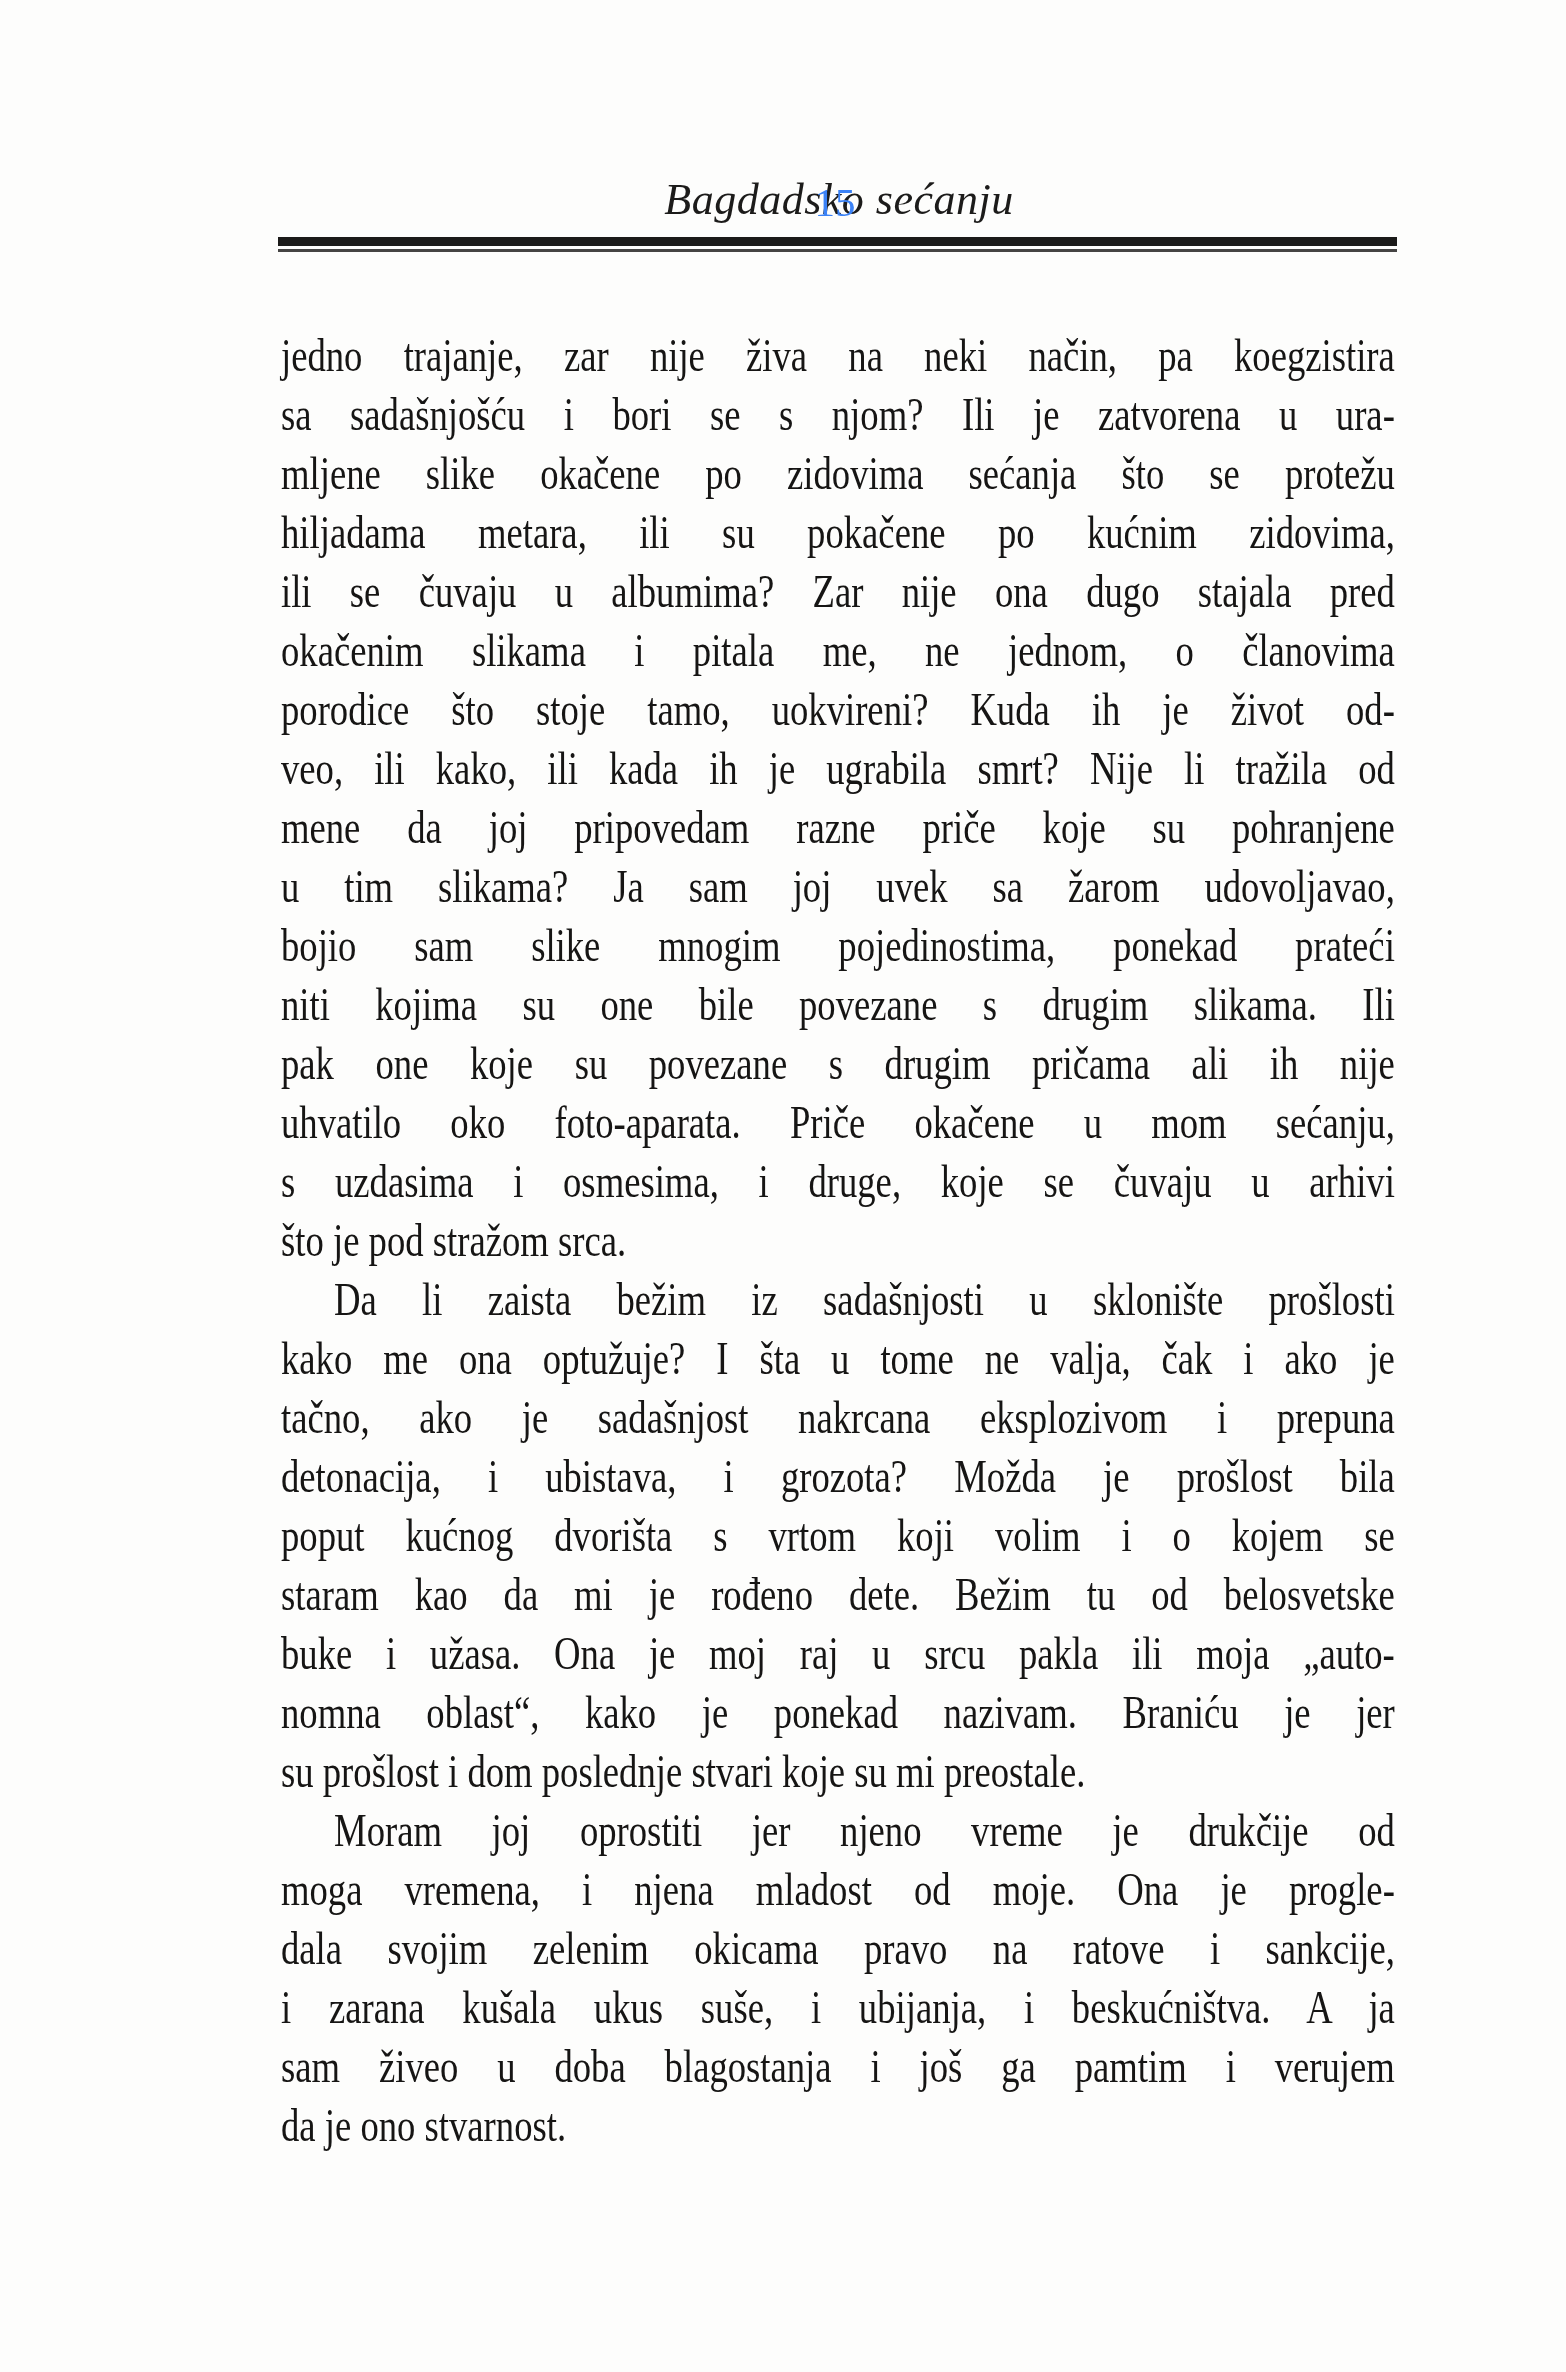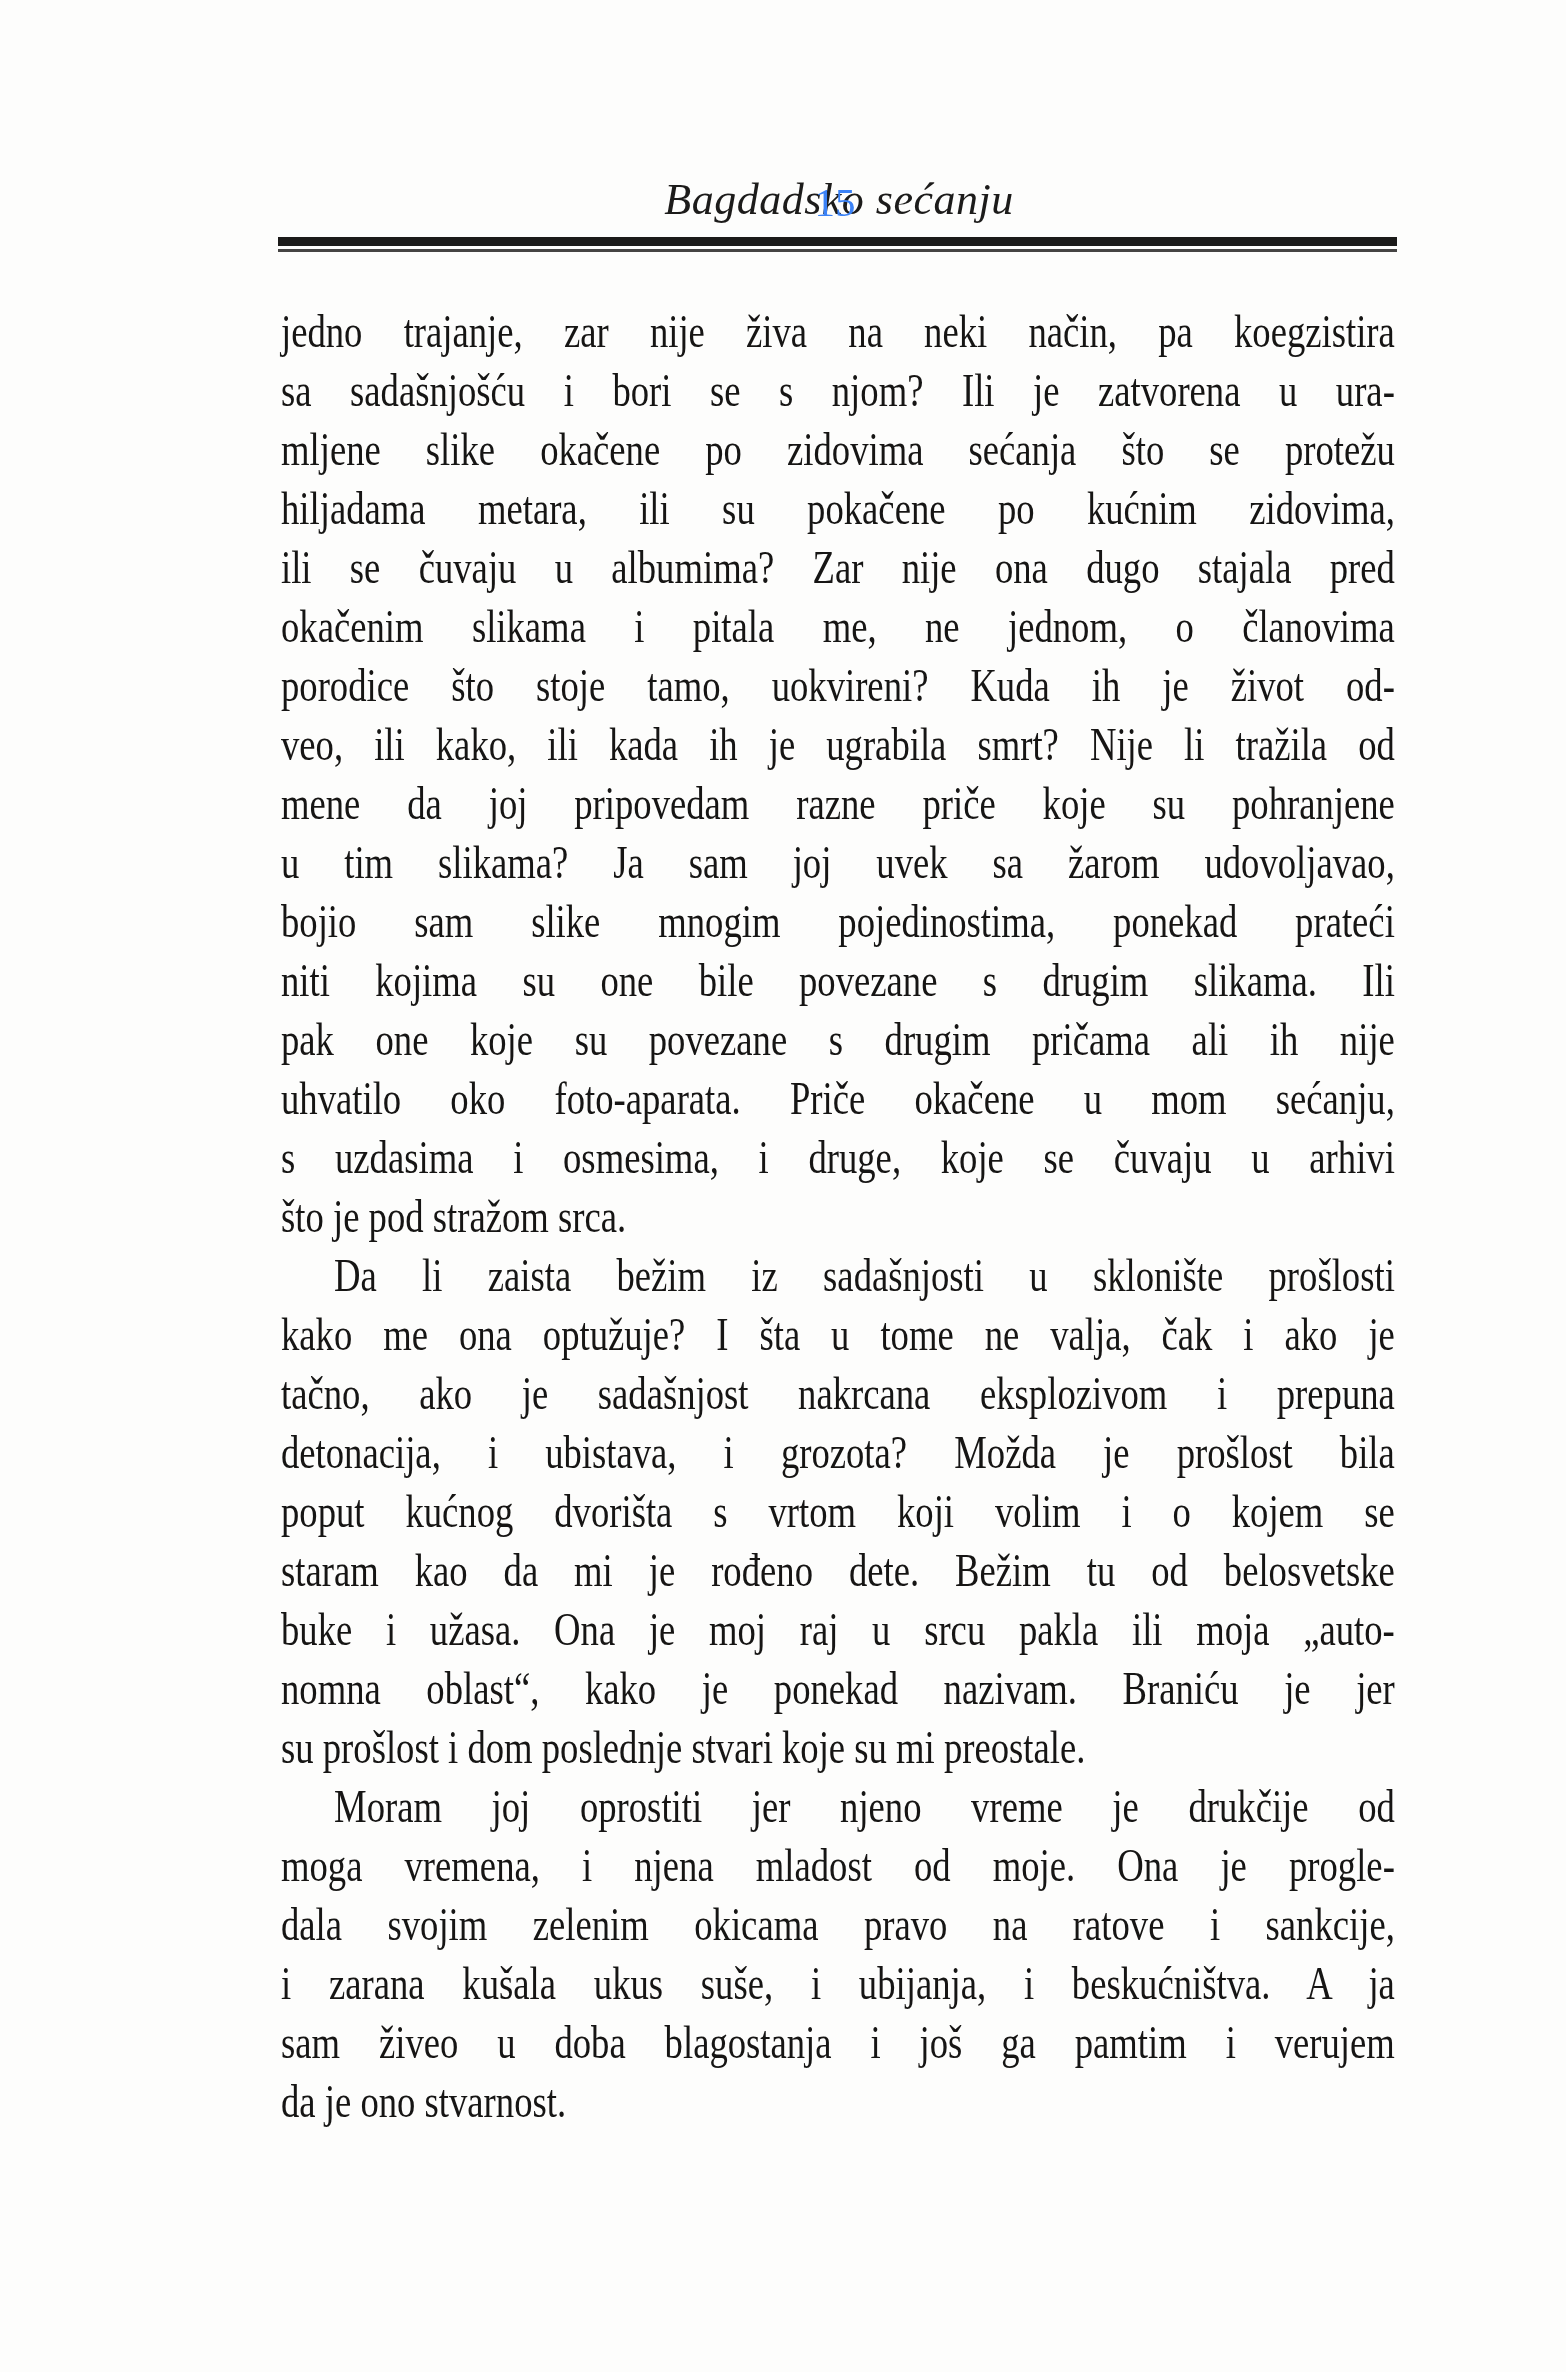--- a/index.html
+++ b/index.html
@@ -51,21 +51,21 @@
     position: absolute;
     top: 249px;
     left: 278px;
     width: 1119px;
     height: 2.9px;
     background: #454443;
   }
   
   .body-text {
     position: absolute;
-    top: 302px;
+    top: 326px;
     left: 281px;
     width: 1116px;
   }
   .para { margin: 0; padding: 0; }
   .line {
     width: 1428px;               
     transform: scaleX(0.78);     
     transform-origin: 0 0;
     font-size: 47px;
     line-height: 59px;

